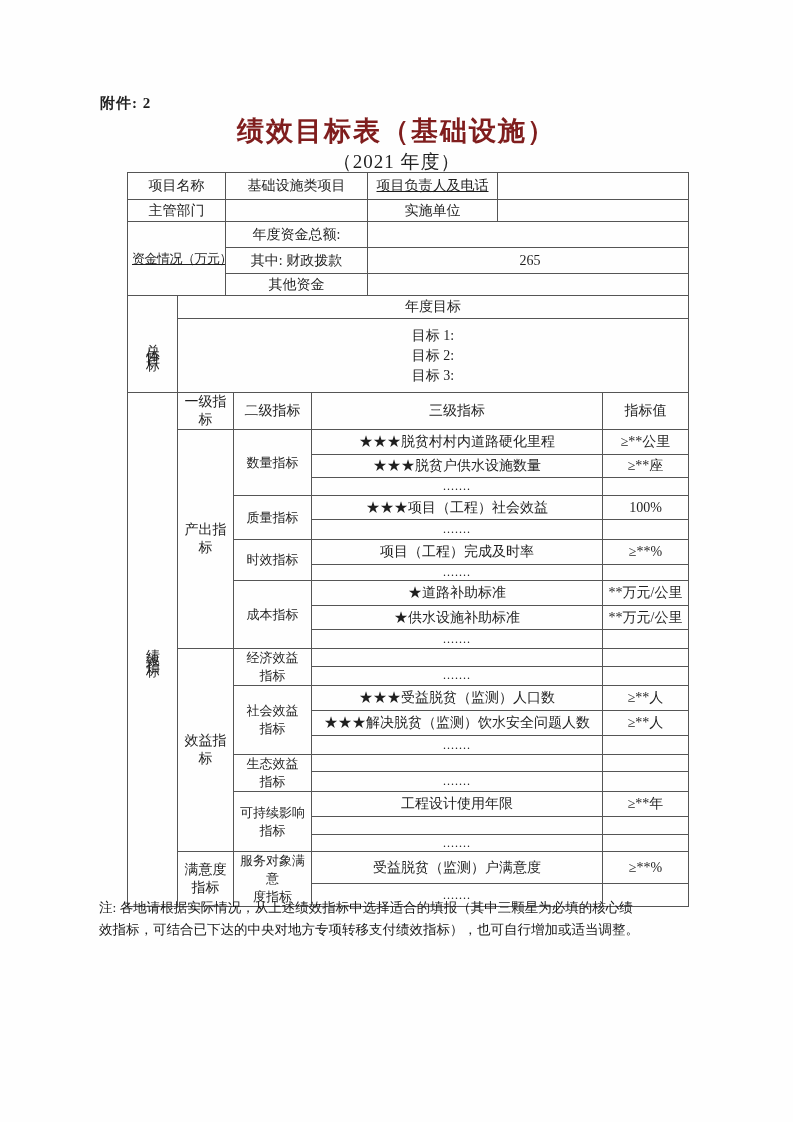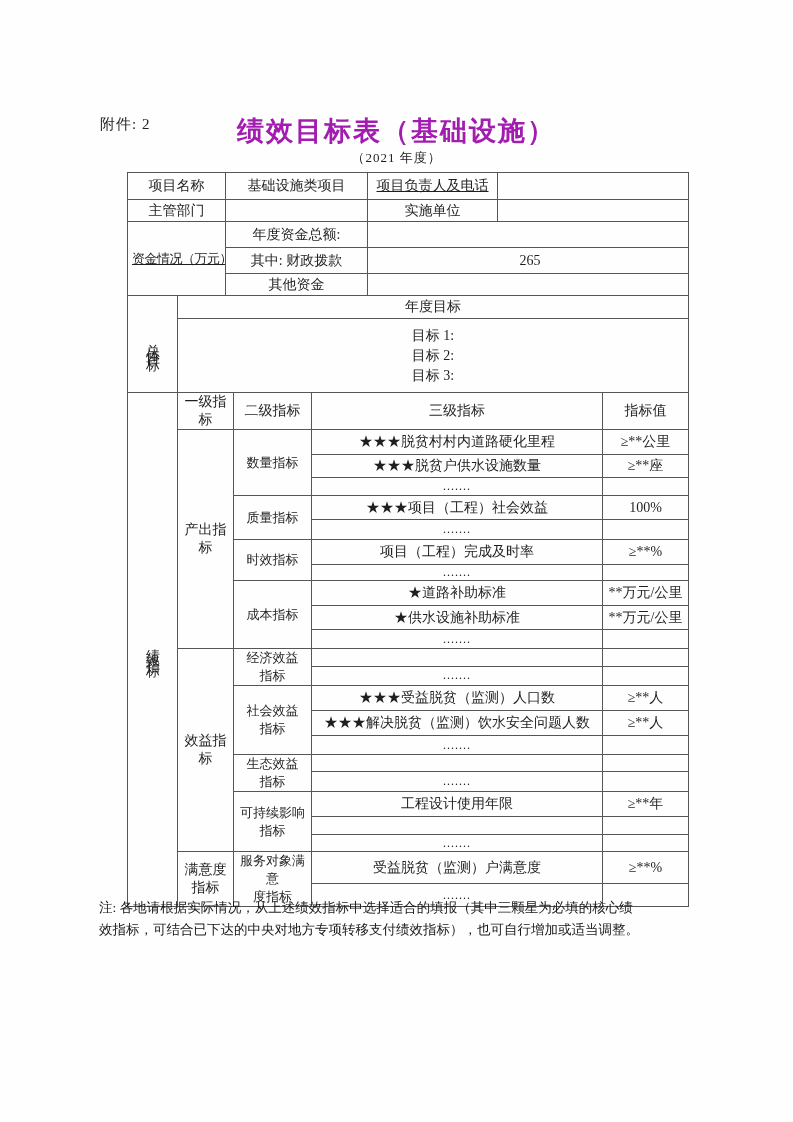--- a/index.html
+++ b/index.html
@@ -13,42 +13,41 @@
     width: 793px;
     height: 1122px;
     background: #fefefe;
     overflow: hidden;
   }
   .attachment {
     position: absolute;
     left: 100px;
     top: 94px;
     font-size: 15px;
-    font-weight: 400;
+    font-weight: 700;
     letter-spacing: 1px;
-    margin-top: 21px;
   }
   .doc-title {
     position: absolute;
     left: 0;
     top: 113px;
     width: 100%;
     text-align: center;
     font-size: 27px;
     font-weight: 700;
     letter-spacing: 2px;
-    color: #a21caf;
+    color: #7f1d1d;
   }
   .doc-subtitle {
     position: absolute;
     left: 0;
     top: 149px;
     width: 100%;
     text-align: center;
-    font-size: 13px;
+    font-size: 19px;
     font-weight: 400;
     letter-spacing: 1px;
   }
   .tables {
     position: absolute;
     left: 127px;
     top: 172px;
     width: 561px;
   }
   table {

